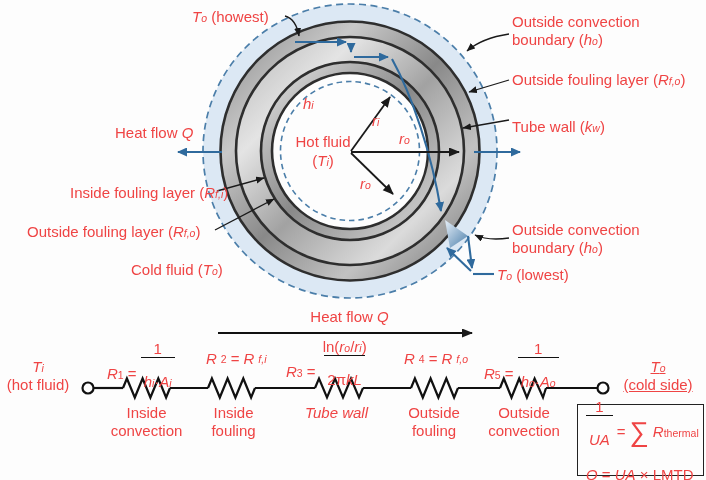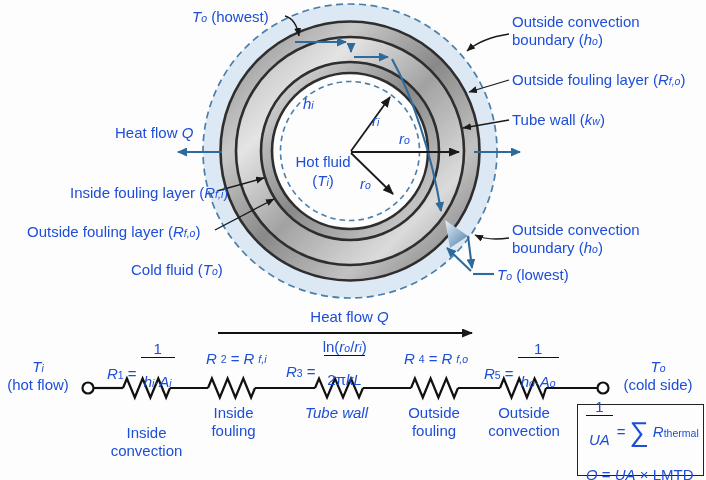--- a/index.html
+++ b/index.html
@@ -1,17 +1,17 @@
 <!DOCTYPE html>
 <html><head>
 <meta charset="utf-8">
 <style>
   html,body{margin:0;padding:0;background:#ffffff;}
   .stage{position:relative;width:706px;height:480px;background:#fdfdfd;overflow:hidden;
-         font-family:"Liberation Sans","DejaVu Sans",sans-serif;color:#1d4ed8;}
+         font-family:"Liberation Sans","DejaVu Sans",sans-serif;color:#ef4444;}
   svg{position:absolute;left:0;top:0;}
   .lbl{position:absolute;font-size:15px;line-height:18px;white-space:nowrap;}
   .lbl i{font-style:italic;}
   sub{font-size:70%;line-height:0;vertical-align:-18%;font-style:inherit;}
   .twoline span{display:block;}
   .ctr{text-align:center;white-space:normal;}
   .formula{position:absolute;display:flex;align-items:center;gap:4px;font-size:15px;}
   .frac{display:inline-flex;flex-direction:column;align-items:center;line-height:16px;}
   .frac .den{border-top:1.4px solid #111;padding:16px 3px;}
   .frac .num{padding:0 3px;}
@@ -117,25 +117,25 @@
   </svg>
 
   <div class="lbl" style="left:192px;top:8px;"><i>T</i><sub><i>o</i></sub> (howest)</div>
 
   <div class="lbl twoline" style="left:512px;top:13px;">
     <span>Outside convection</span>
     <span>boundary (<i>h</i><sub><i>o</i></sub>)</span>
   </div>
 
   <div class="lbl" style="left:512px;top:71px;">Outside fouling layer (<i>R</i><sub><i>f,o</i></sub>)</div>
-  <div class="lbl" style="left:512px;top:111px;">Tube wall (<i>k</i><sub><i>w</i></sub>)</div>
+  <div class="lbl" style="left:512px;top:118px;">Tube wall (<i>k</i><sub><i>w</i></sub>)</div>
   <div class="lbl" style="left:115px;top:124px;">Heat flow <i>Q</i></div>
   <div class="lbl" style="left:303px;top:95px;"><i>h</i><sub><i>i</i></sub></div>
 
-  <div class="lbl twoline ctr" style="left:283px;top:132px;width:80px;line-height:19px;margin-top:20px;">
+  <div class="lbl twoline ctr" style="left:283px;top:132px;width:80px;line-height:19px;">
     <span>Hot fluid</span>
     <span>(<i>T</i><sub><i>i</i></sub>)</span>
   </div>
 
   <div class="lbl" style="left:372px;top:112px;"><i>r</i><sub><i>i</i></sub></div>
   <div class="lbl" style="left:399px;top:130px;"><i>r</i><sub><i>o</i></sub></div>
   <div class="lbl" style="left:360px;top:175px;"><i>r</i><sub><i>o</i></sub></div>
   <div class="lbl" style="left:38px;top:184px;margin-left:32px;">Inside fouling layer (<i>R</i><sub><i>f,i</i></sub>)</div>
   <div class="lbl" style="left:27px;top:223px;">Outside fouling layer (<i>R</i><sub><i>f,o</i></sub>)</div>
   <div class="lbl" style="left:131px;top:261px;">Cold fluid (<i>T</i><sub><i>o</i></sub>)</div>
@@ -144,23 +144,23 @@
     <span>Outside convection</span>
     <span>boundary (<i>h</i><sub><i>o</i></sub>)</span>
   </div>
 
   <div class="lbl" style="left:497px;top:266px;"><i>T</i><sub><i>o</i></sub> (lowest)</div>
 
   <div class="lbl ctr" style="left:297px;top:308px;width:105px;">Heat flow <i>Q</i></div>
 
   <div class="lbl twoline ctr" style="left:0px;top:358px;width:76px;">
     <span><i>T</i><sub><i>i</i></sub></span>
-    <span>(hot flow)</span>
-  </div>
-  <div class="lbl twoline ctr" style="left:614px;top:358px;width:88px;">
+    <span>(hot fluid)</span>
+  </div>
+  <div class="lbl twoline ctr" style="left:614px;top:358px;width:88px;text-decoration:underline;">
     <span><i>T</i><sub><i>o</i></sub></span>
     <span>(cold side)</span>
   </div>
 
   <div class="formula" style="left:107px;top:341px;">
     <span><i>R</i><sub>1</sub> =</span>
     <span class="frac">
       <span class="num">1</span>
       <span class="den"><i>h</i><sub><i>i</i></sub>·<i>A</i><sub><i>i</i></sub></span>
     </span>
@@ -179,21 +179,21 @@
   <div class="formula" style="left:404px;top:350px;"><i>R</i><sub>4</sub> = <i>R</i><sub><i>f,o</i></sub></div>
 
   <div class="formula" style="left:484px;top:341px;">
     <span><i>R</i><sub>5</sub> =</span>
     <span class="frac">
       <span class="num">1</span>
       <span class="den"><i>h</i><sub><i>o</i></sub>·<i>A</i><sub><i>o</i></sub></span>
     </span>
   </div>
 
-  <div class="reslabel" style="left:104px;top:424px;width:85px;">Inside convection</div>
+  <div class="reslabel" style="left:104px;top:404px;width:85px;">Inside convection</div>
   <div class="reslabel" style="left:191px;top:404px;width:85px;">Inside fouling</div>
   <div class="reslabel" style="left:294px;top:404px;width:85px;font-style:italic;">Tube wall</div>
   <div class="reslabel" style="left:391px;top:404px;width:86px;">Outside fouling</div>
   <div class="reslabel" style="left:478px;top:404px;width:92px;">Outside convection</div>
 
   <div class="eqbox">
     <div class="eqline1">
       <span class="frac">
         <span class="num">1</span>
         <span class="den"><i>UA</i></span>

